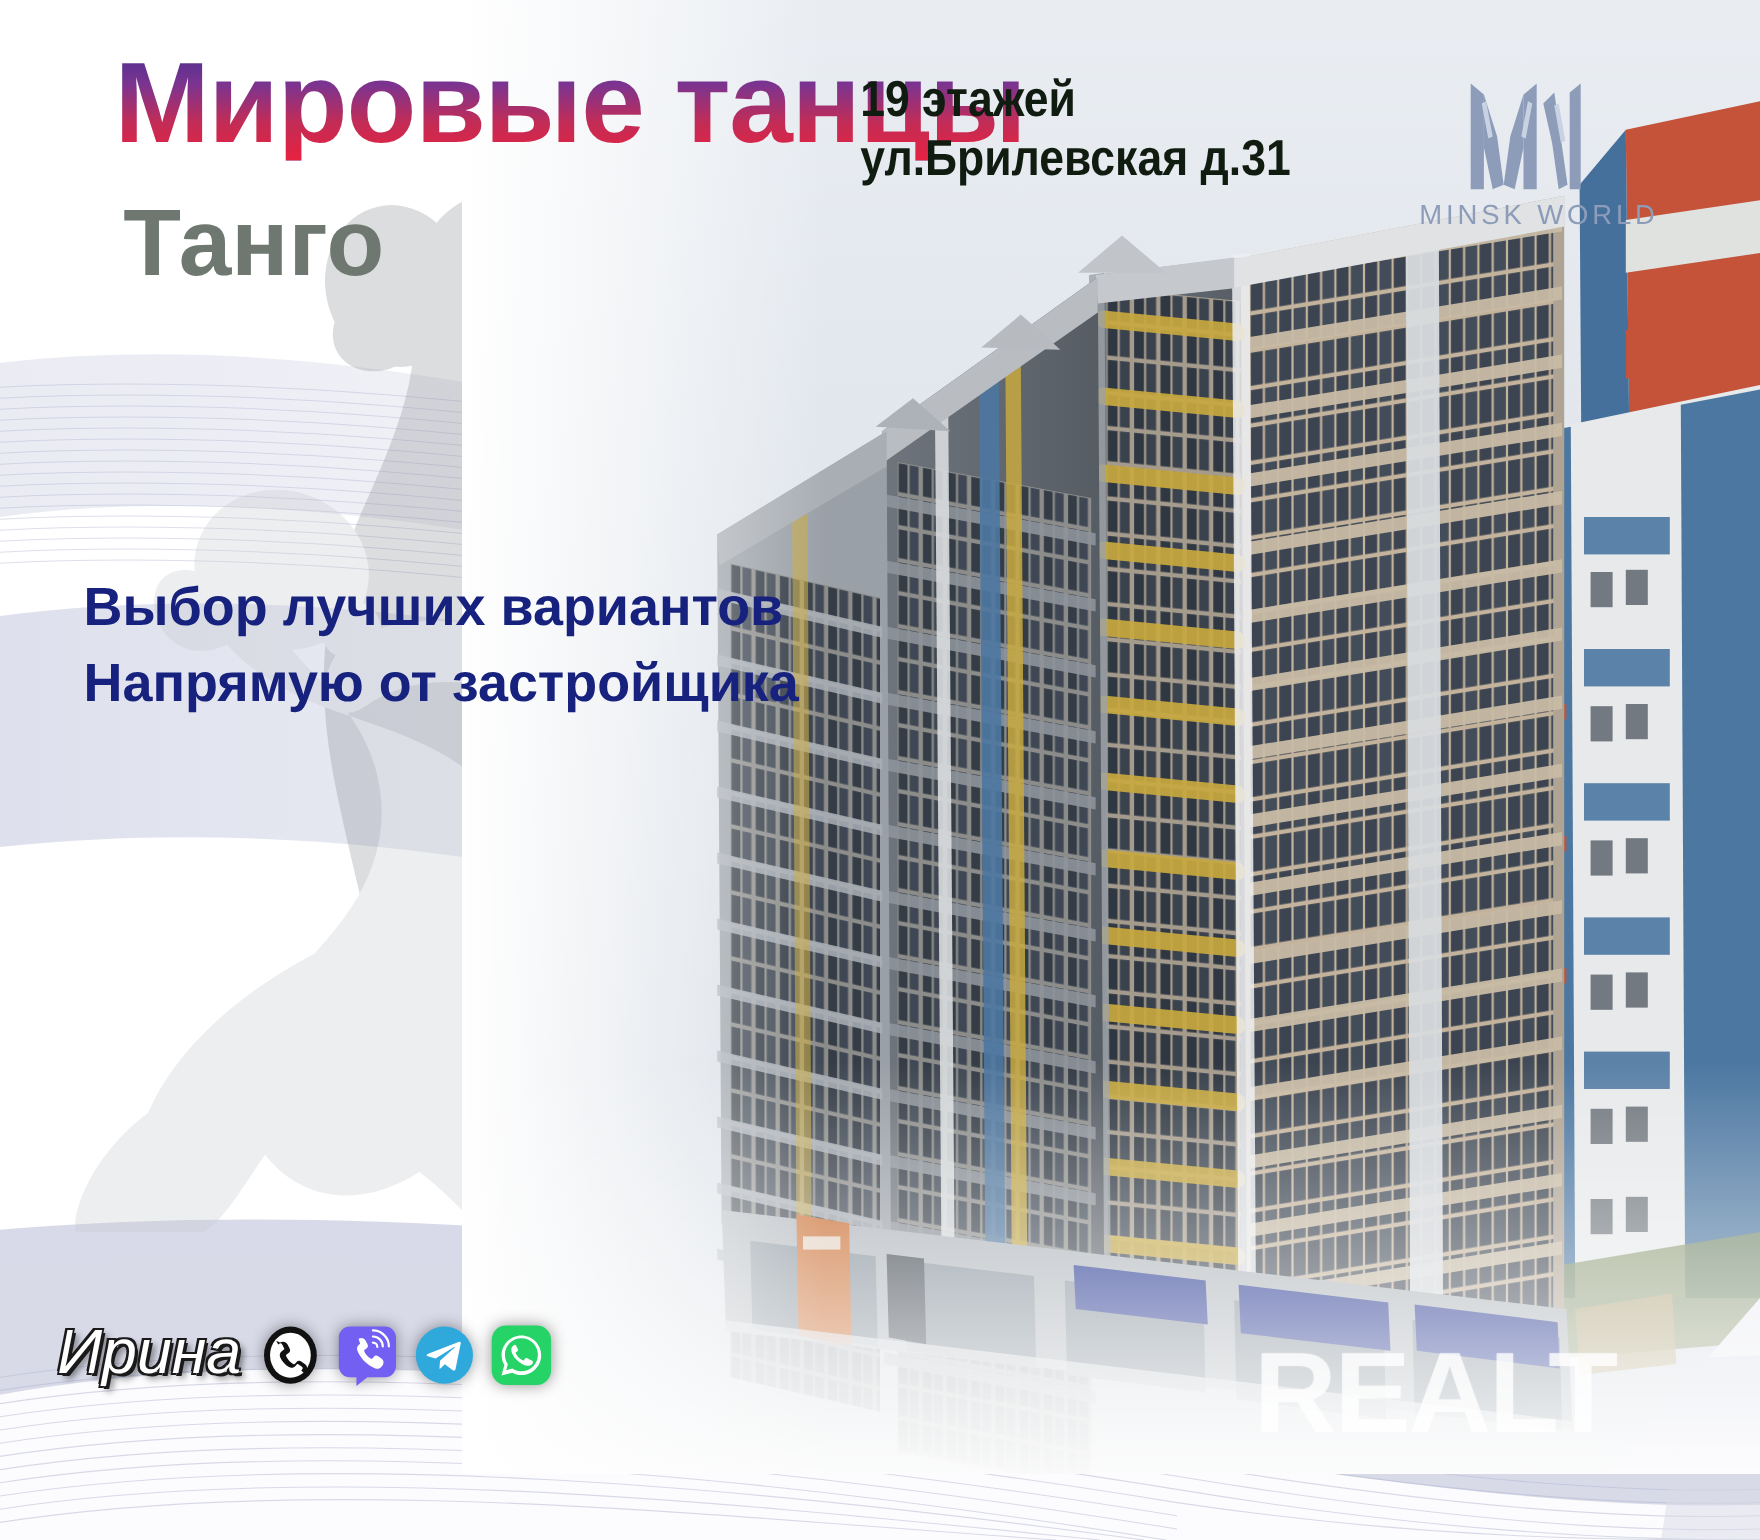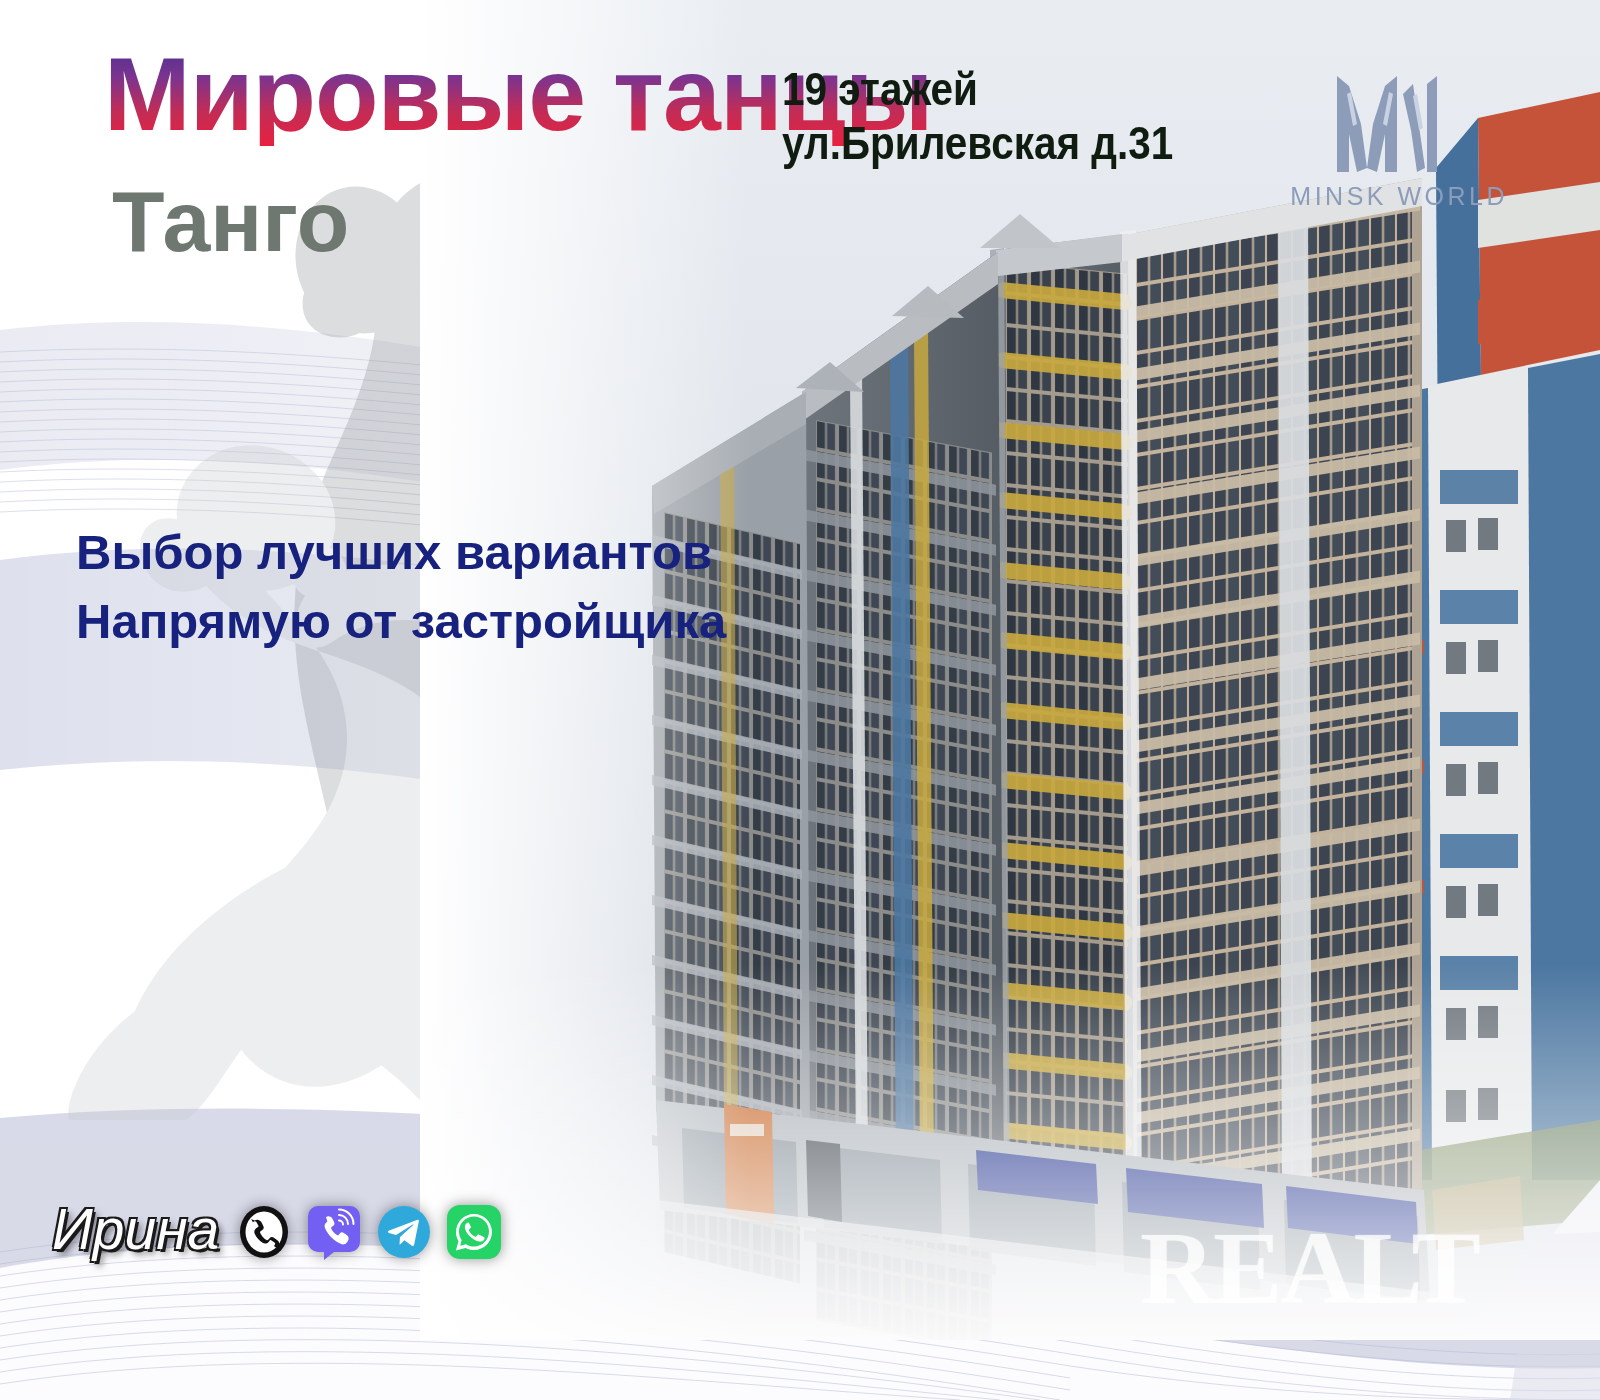--- a/index.html
+++ b/index.html
@@ -110,21 +110,20 @@
   .soc { width:56px; height:56px; position:relative; filter:drop-shadow(0 0 7px rgba(0,0,0,.42)); }
 
   
   .watermark {
     position:absolute; left:1140px; top:1208px;
     font-size:104px; font-weight:bold;
     color:rgba(255,255,255,0.72);
     letter-spacing:-2px;
     white-space:nowrap;
     text-shadow:0 0 2px rgba(255,255,255,.35);
-    font-family:Liberation Serif, serif;
   }
 </style>
 </head>
 <body>
 
 <div id="poster">
 
   <svg class="bg-layer" viewBox="0 0 1600 1400" preserveAspectRatio="none">
     <defs>
       <linearGradient id="swA" x1="0" y1="0" x2="1" y2="0">

